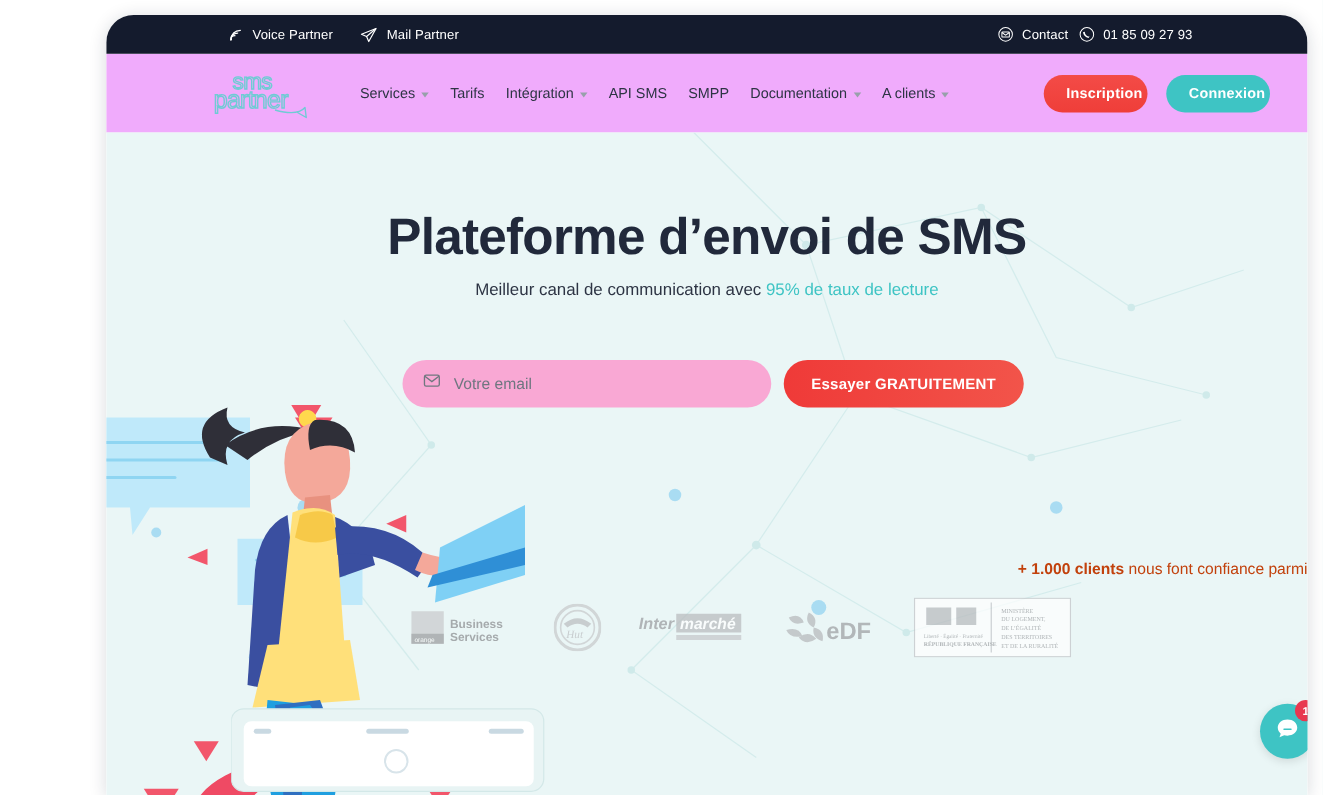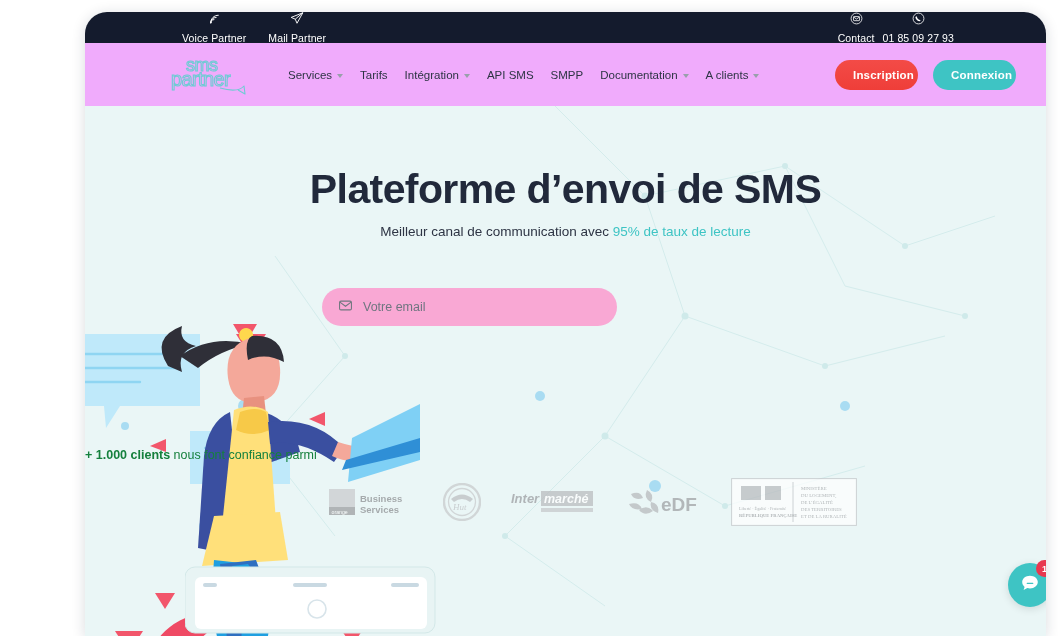--- a/index.html
+++ b/index.html
@@ -30,21 +30,21 @@
     height: 31px;
     background: #141b2d;
     display: flex;
     align-items: center;
     color: #ffffff;
     font-size: 10.5px;
     letter-spacing: .1px;
   }
   .topbar-left  { display: flex; align-items: center; gap: 22px; margin-left: 97px; }
   .topbar-right { display: flex; align-items: center; gap: 8px; margin-left: auto; margin-right: 92px; }
-  .tb-item { display: flex; align-items: center; gap: 7px; cursor: pointer; white-space: nowrap; flex-direction: column; }
+  .tb-item { display: flex; align-items: center; gap: 7px; cursor: pointer; white-space: nowrap; }
   .tb-item svg { display: block; }
 
   
   .header {
     height: 63px;
     background: #f0abfc;
     display: flex;
     align-items: center;
     padding: 0 30px 0 85px;
   }
@@ -104,22 +104,22 @@
   .email-wrap input::placeholder { color: #6f7680; }
   .cta {
     height: 38px; border: none; border-radius: 19px; cursor: pointer;
     background: linear-gradient(90deg,#ef3a38,#f2544a);
     color: #fff; font-size: 12px; font-weight: bold; padding: 0 22px;
     letter-spacing: .2px; white-space: nowrap; font-family: "Liberation Sans", sans-serif;
   }
 
   
   .clients-label {
-    position: absolute; left: 0; right: 0; top: 342px; text-align: left;
-    font-size: 12.5px; color: #15803d;
+    position: absolute; left: 0; right: 0; top: 342px; text-align: right;
+    font-size: 12.5px; color: #c2410c;
   }
   .clients-label b { font-weight: bold; }
   .clients-row {
     position: absolute; left: 244px; top: 372px;
     display: flex; align-items: center; gap: 30px; opacity: .72;
   }
   .cl { display: flex; align-items: center; }
 
   
   .illus { position: absolute; left: -85px; top: 110px; width: 420px; height: 470px; }
@@ -363,20 +363,21 @@
     <div class="hero-form">
       <div class="email-wrap">
         <span>
           <svg width="15" height="15" viewBox="0 0 24 24" fill="none" stroke="#70777f" stroke-width="1.7">
             <rect x="2.5" y="5" width="19" height="14" rx="2.2"></rect>
             <path d="M3 6.5 12 13.2 21 6.5"></path>
           </svg>
         </span>
         <input type="text" placeholder="Votre email" style="">
       </div>
+      <button class="cta">Essayer GRATUITEMENT</button>
     </div>
 
     <div class="clients-label">
       <b>+ 1.000 clients</b><span> nous font confiance parmi</span>
     </div>
 
     <div class="clients-row">
 
       <div class="cl">
         <svg width="84" height="34" viewBox="0 0 84 34">

